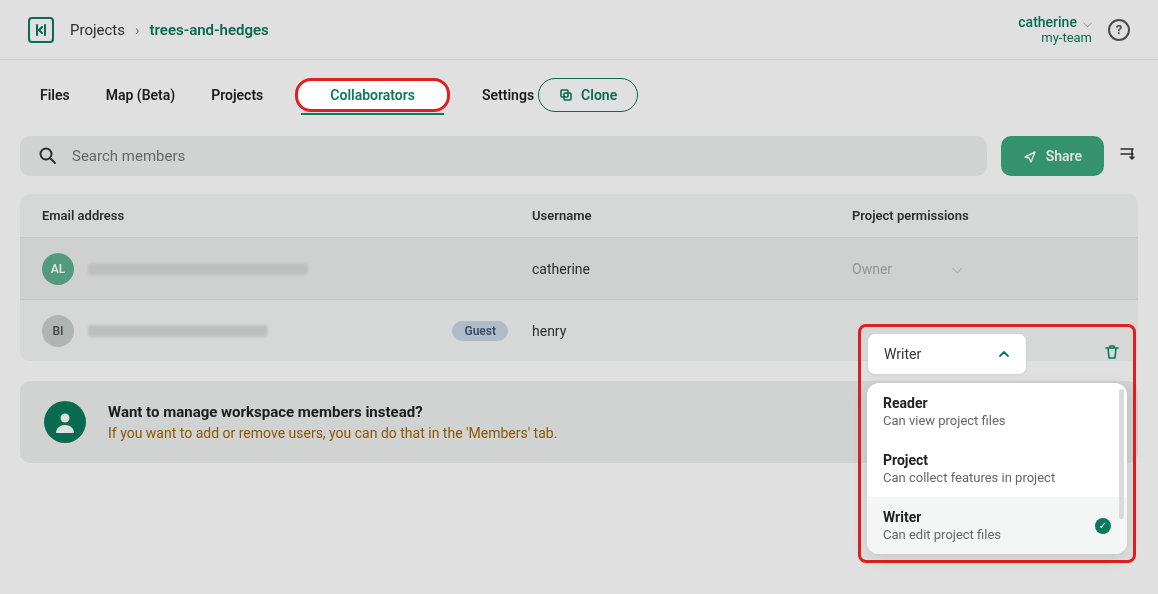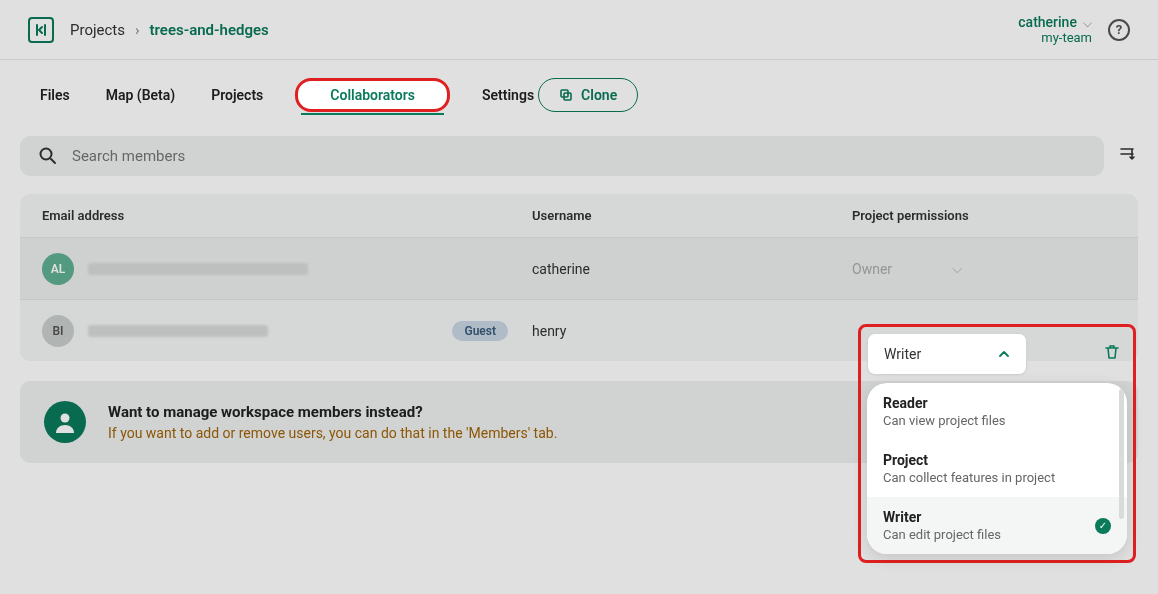--- a/index.html
+++ b/index.html
@@ -55,21 +55,21 @@
 .callout-avatar { width: 42px; height: 42px; border-radius: 50%; background: #0a7a5a; display: flex; align-items: center; justify-content: center; }
 .callout-avatar svg { width: 26px; height: 26px; }
 .callout-title { font-size: 15px; font-weight: 700; color: #222; margin-bottom: 4px; }
 .callout-text { font-size: 14px; color: #a16207; }
 
 
 .perm-dropdown-wrap { position: absolute; top: 324px; left: 858px; width: 278px; z-index: 20; border: 3px solid #e02020; border-radius: 8px; padding: 6px; background: transparent; }
 .perm-selected { background: #fff; border: 1px solid #d0d4d2; border-radius: 8px; padding: 12px 16px; display: flex; align-items: center; justify-content: space-between; width: 160px; font-size: 14px; color: #333; box-shadow: 0 1px 2px rgba(0,0,0,0.04); }
 .perm-top-row { display: flex; align-items: center; justify-content: space-between; }
 .trash-icon { color: #0a7a5a; cursor: pointer; margin-right: 6px; }
-.perm-menu { margin-top: 8px; background: #fff; border-radius: 20px; box-shadow: 0 4px 16px rgba(0,0,0,0.12); overflow: hidden; position: relative; }
+.perm-menu { margin-top: 8px; background: #fff; border-radius: 12px; box-shadow: 0 4px 16px rgba(0,0,0,0.12); overflow: hidden; position: relative; }
 .perm-option { padding: 12px 16px; cursor: pointer; display: flex; align-items: center; justify-content: space-between; }
 .perm-option:hover, .perm-option.sel { background: #f4f6f5; }
 .perm-opt-title { font-size: 14px; font-weight: 700; color: #222; margin-bottom: 2px; }
 .perm-opt-desc { font-size: 13px; color: #666; }
 .check-badge { width: 16px; height: 16px; background: #0a7a5a; border-radius: 50%; display: flex; align-items: center; justify-content: center; color: #fff; font-size: 10px; }
 .scroll-indicator { position: absolute; right: 3px; top: 6px; width: 5px; height: 130px; background: #d8dbda; border-radius: 3px; }
 </style>
 </head>
 <body>
 
@@ -120,20 +120,26 @@
 
 <div class="content">
   <div class="search-row">
     <div class="search-box">
       <svg width="20" height="20" viewBox="0 0 20 20">
           <circle cx="8" cy="8" r="5.5" stroke="#333" stroke-width="2" fill="none"></circle>
           <path d="M13 13l4 4" stroke="#333" stroke-width="2" stroke-linecap="round"></path>
         </svg>
       <input class="search-input" placeholder="Search members" style="">
     </div>
+    <button class="share-btn">
+      <svg width="15" height="15" viewBox="0 0 15 15">
+          <path d="M2 8l10-5-4 10-2-4-4-1z" stroke="#fff" stroke-width="1.4" fill="none" stroke-linejoin="round"></path>
+        </svg>
+      <span>Share</span>
+    </button>
     <span class="sort-icon">
       <svg width="20" height="20" viewBox="0 0 20 20">
           <path d="M3 5h12M3 10h12M14 6v9m0 0l-2-2m2 2l2-2" stroke="#333" stroke-width="1.6" fill="none" stroke-linecap="round" stroke-linejoin="round"></path>
         </svg>
     </span>
   </div>
 
   <div class="table">
     <div class="table-header">
       <div class="col-email">Email address</div>

